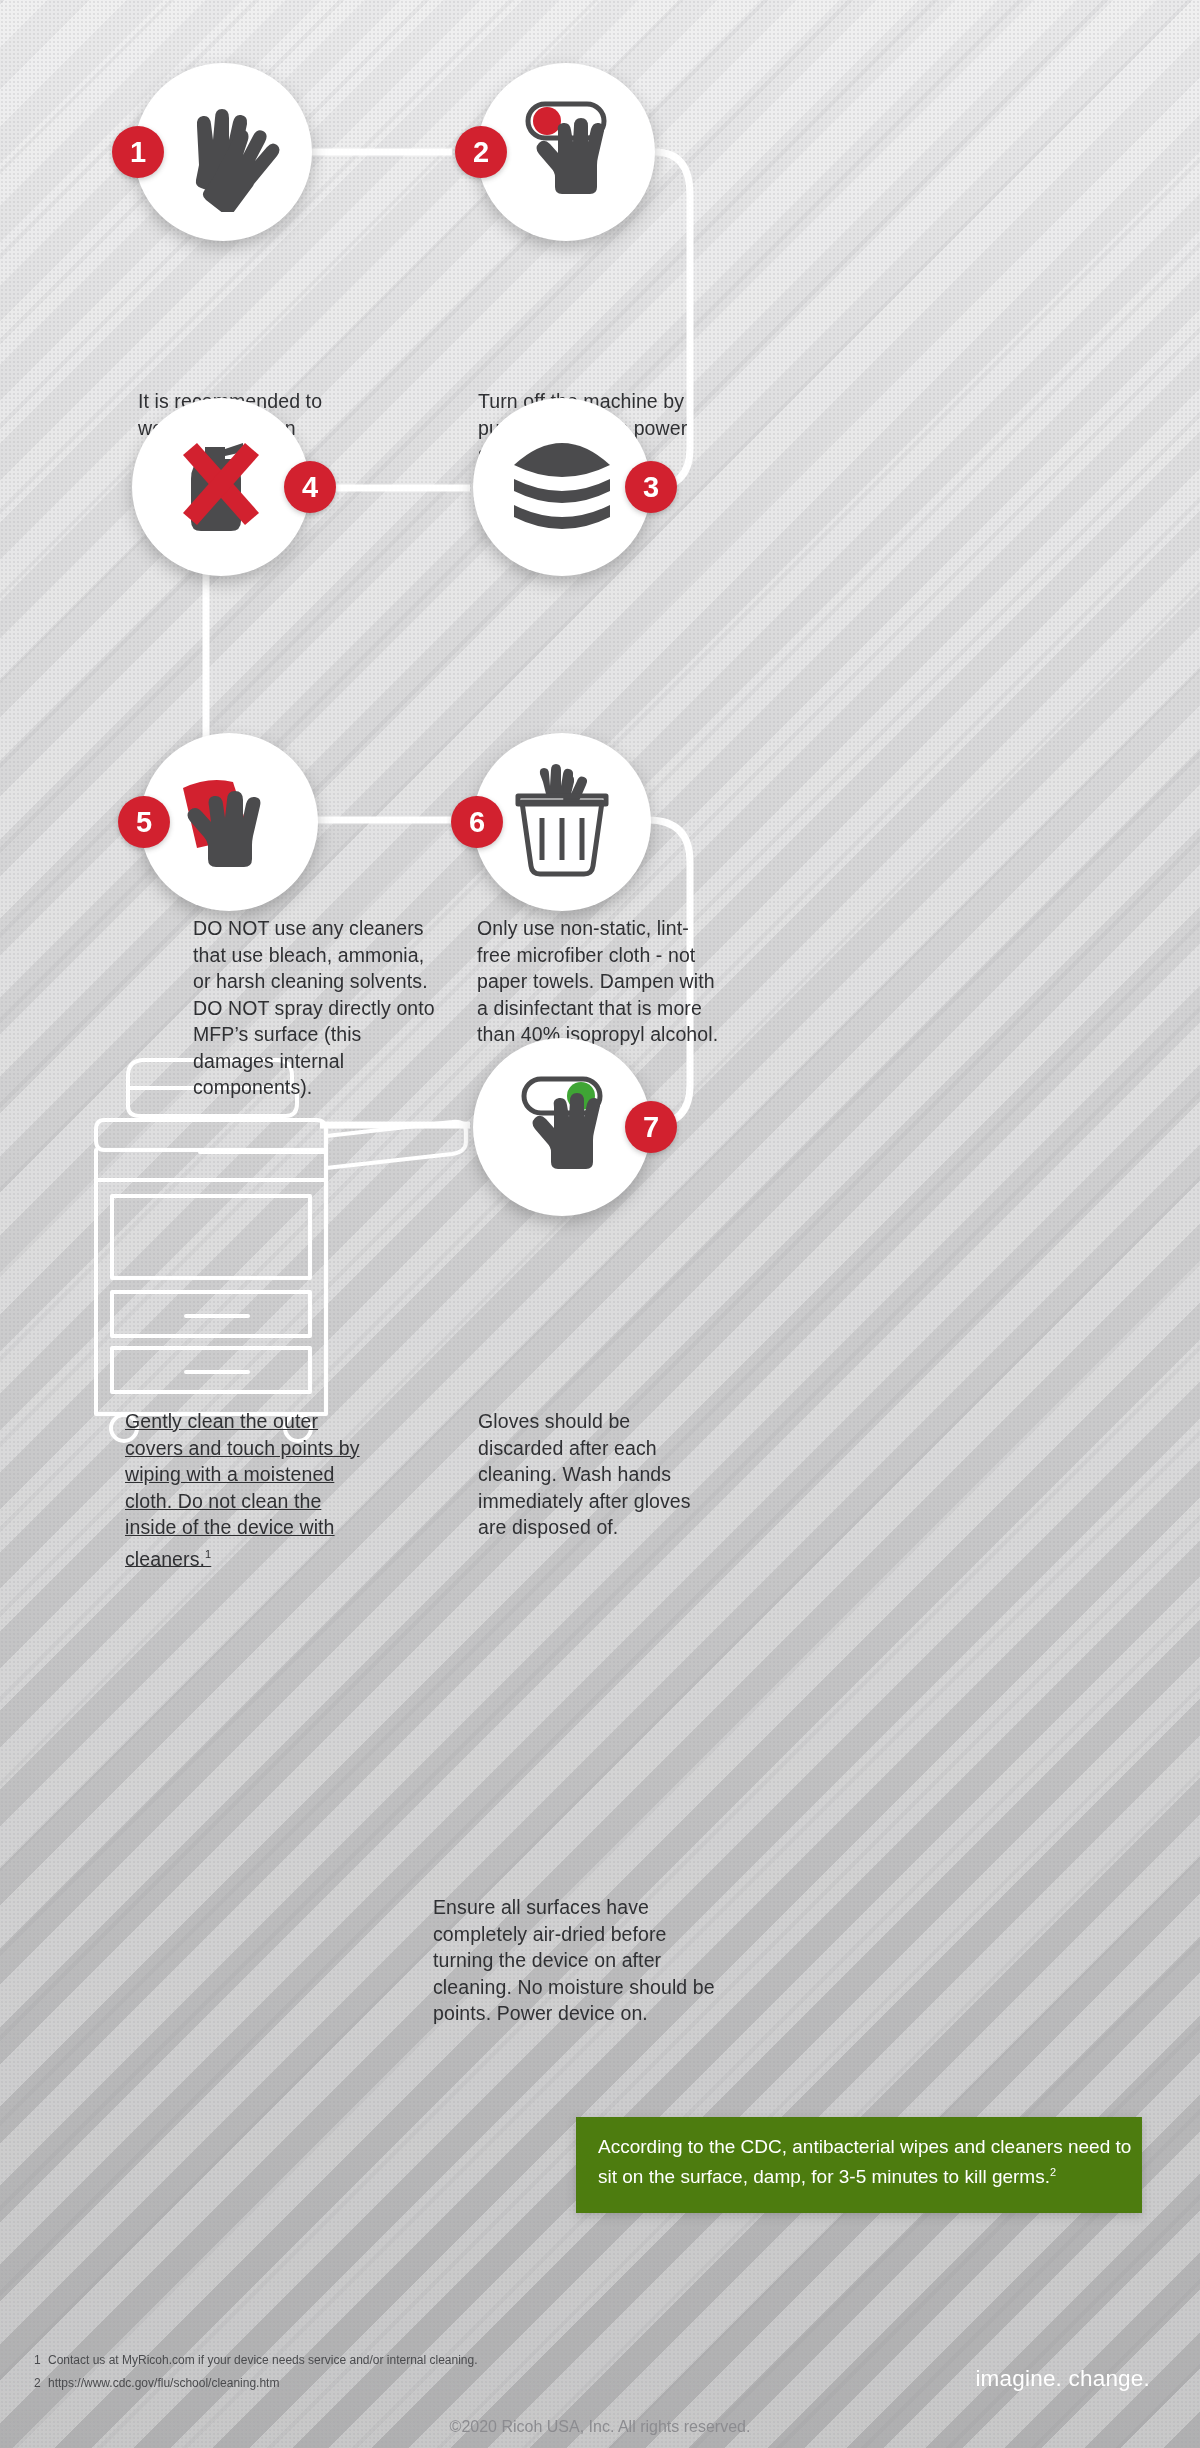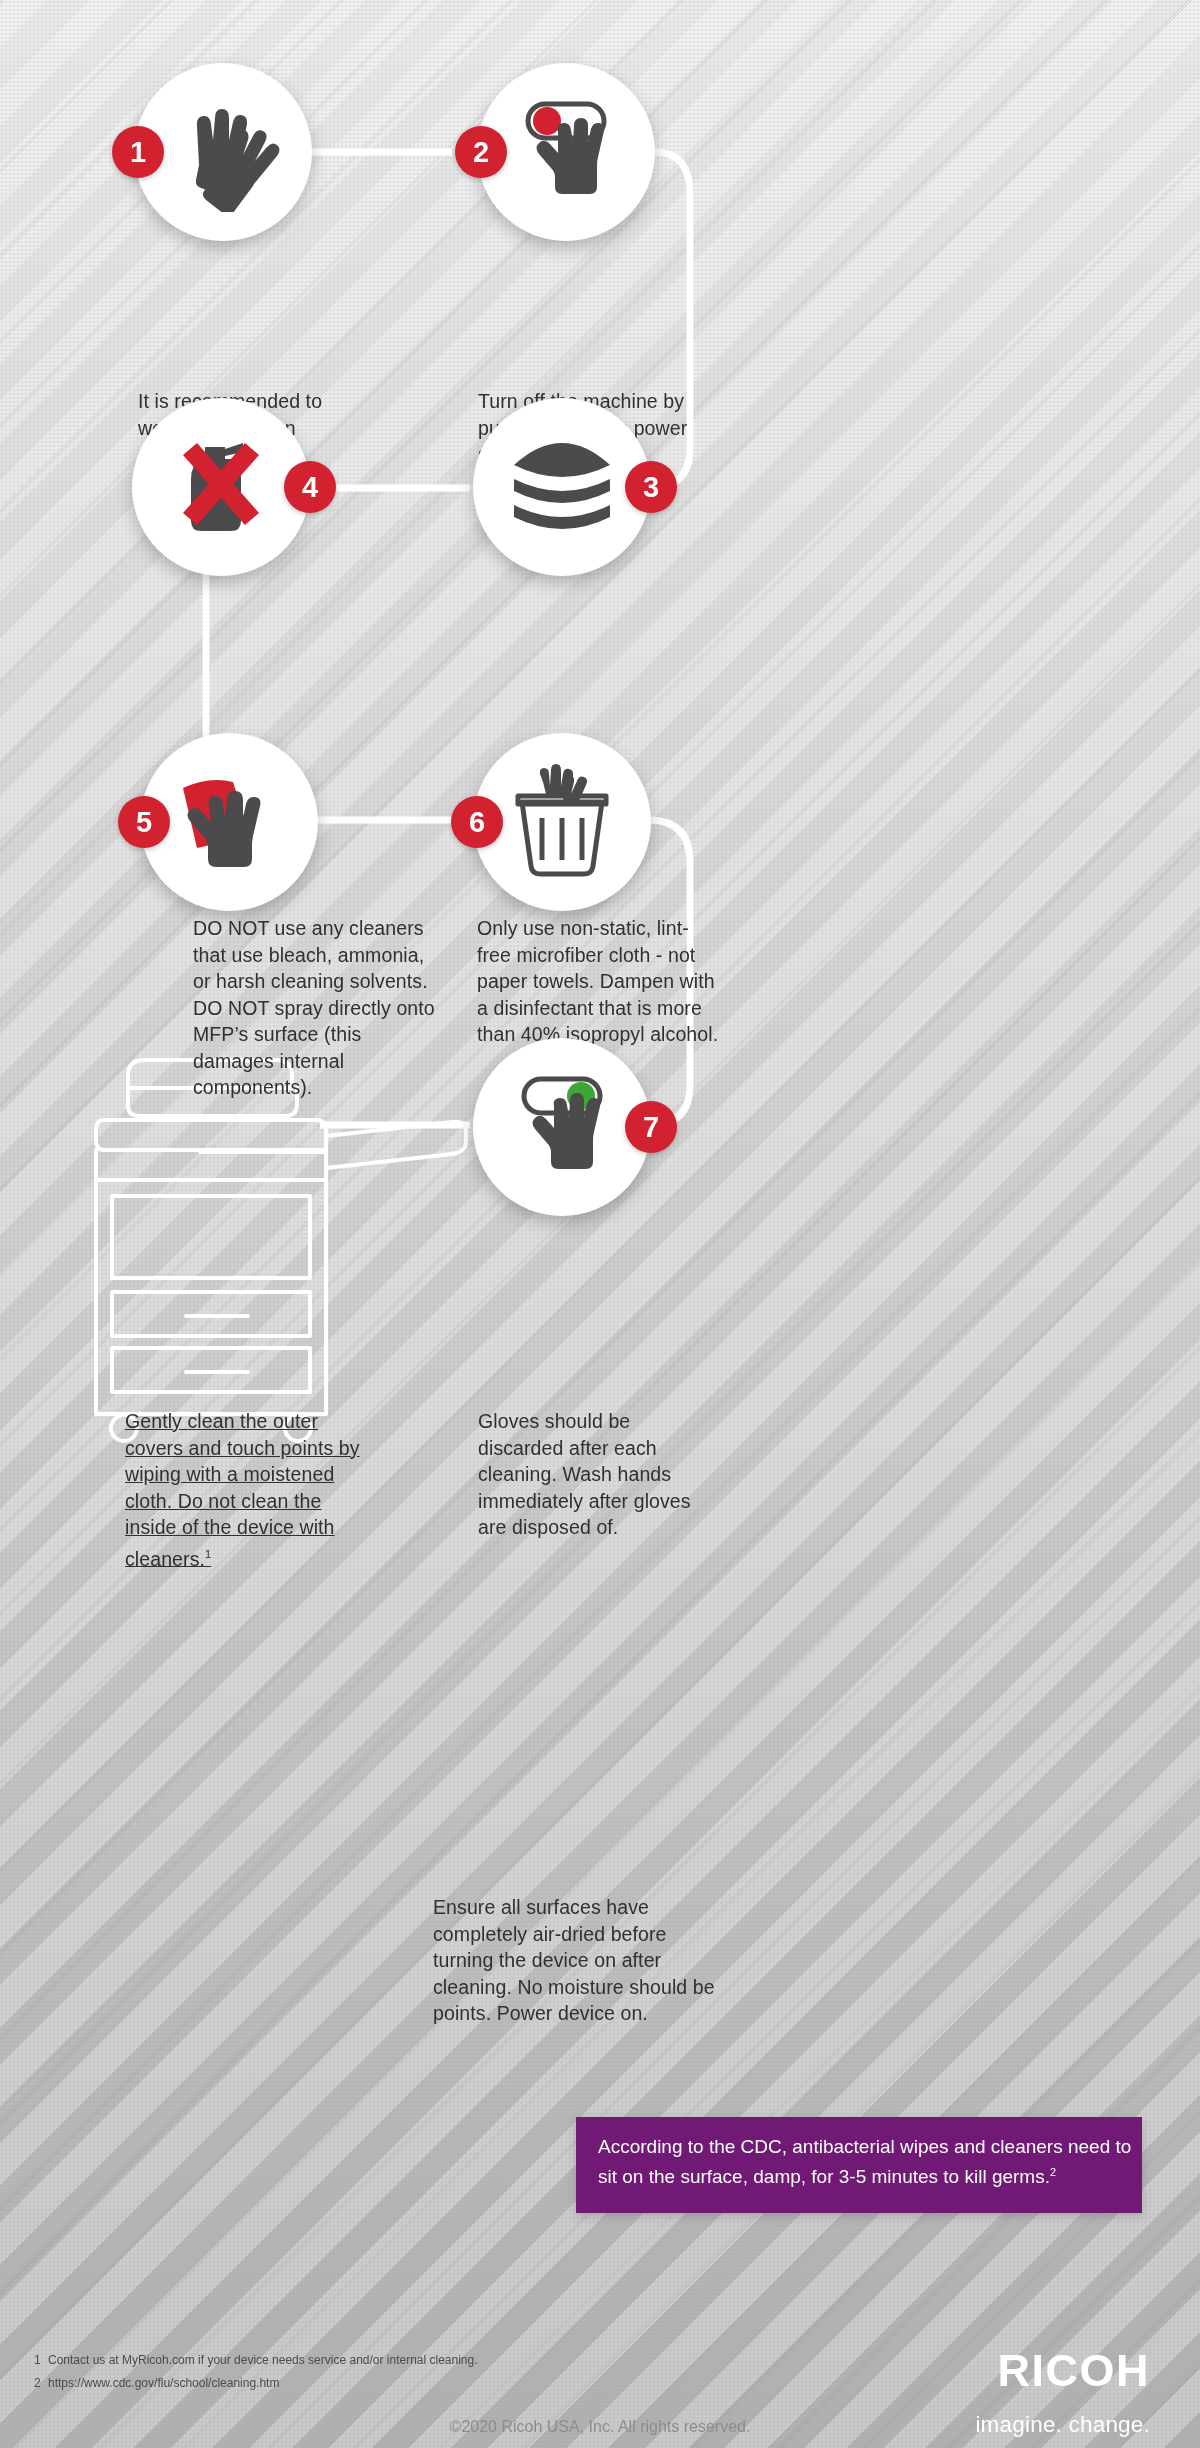--- a/index.html
+++ b/index.html
@@ -63,21 +63,21 @@
   .caption{
     position:absolute;
     font-size:19.5px;line-height:26.5px;color:#2f3033;
     letter-spacing:0.1px;
   }
   .caption sup{font-size:11px;vertical-align:super;}
 
   
   #cdc-callout{
     position:absolute;left:576px;top:2117px;width:566px;height:96px;
-    background:#701a75;
+    background:#4d7c0f;
     box-shadow:0 3px 9px rgba(70,70,70,0.25);
   }
   #cdc-callout p{
     margin:0;padding:17px 0 0 22px;
     color:#ffffff;font-size:19px;line-height:25.5px;
   }
   #cdc-callout sup{font-size:11px;vertical-align:super;}
 
   
   .footnote{
@@ -279,15 +279,14 @@
 <div class="footnote" style="left:22px;top:2352px;">
   <span class="num">1</span><span>Contact us at MyRicoh.com if your device needs service and/or internal cleaning.</span>
 </div>
 <div class="footnote" style="left:22px;top:2375px;">
   <span class="num">2</span><span>https://www.cdc.gov/flu/school/cleaning.htm</span>
 </div>
 
 <div id="copyright">©2020 Ricoh USA, Inc. All rights reserved.</div>
 
 <div id="ricoh-logo">
-  <div id="ricoh-word">RICOH</div>
   <div id="ricoh-tag">imagine. change.</div>
 </div>
 
 </body></html>

